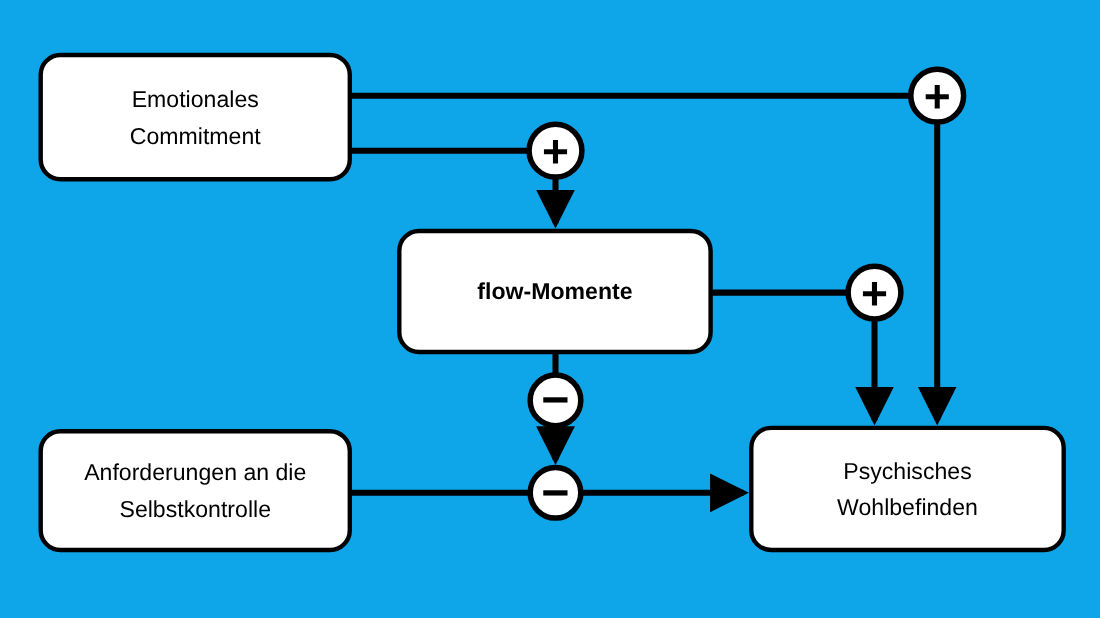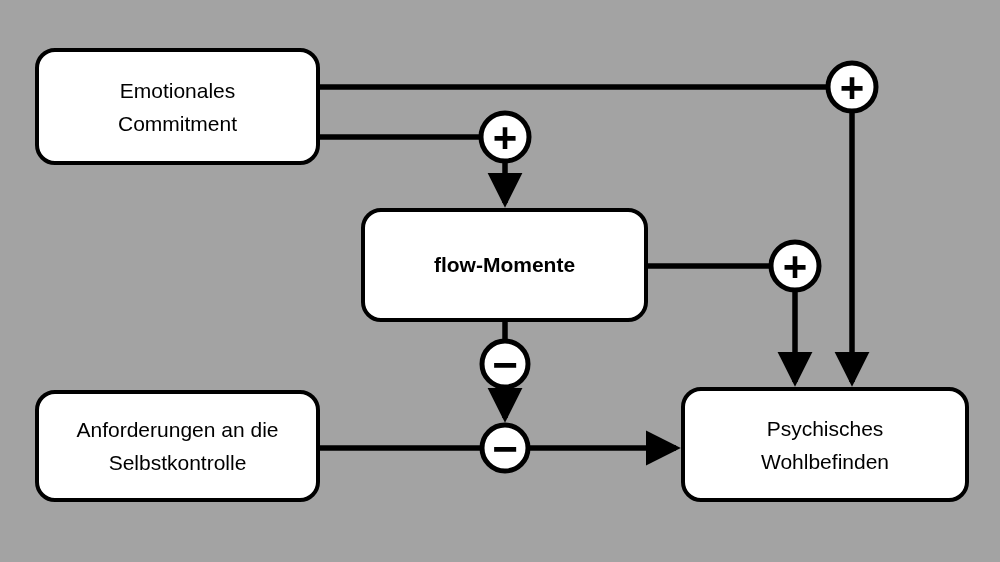--- a/index.html
+++ b/index.html
@@ -7,21 +7,21 @@
     padding: 0;
     background: #ffffff;
   }
   body {
     font-family: "Liberation Sans", sans-serif;
   }
   #canvas {
     position: relative;
     width: 1000px;
     height: 562px;
-    background: #a3a3a3;
+    background: #0ea5e9;
     overflow: hidden;
   }
   #diagram-svg {
     position: absolute;
     left: 0;
     top: 0;
     width: 1000px;
     height: 562px;
   }
   .node-label {

